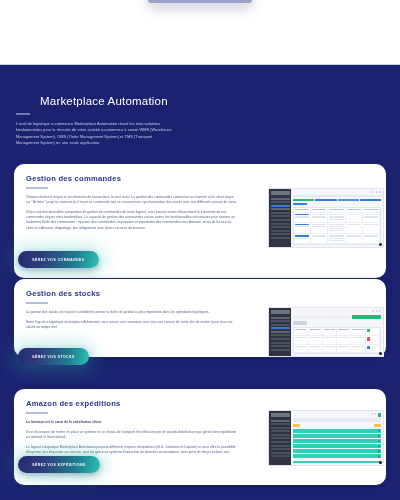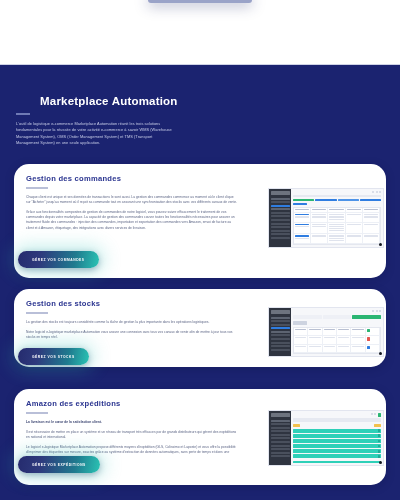--- a/index.html
+++ b/index.html
@@ -24,39 +24,39 @@
   
   .navy {
     position: absolute; top: 64px; left: 0;
     width: 400px; height: 436px;
     background: #1b2370;
   }
   .navy-top-line { position:absolute; top:0; left:0; width:100%; height:1px; background:#cfd3e6; }
 
   .hero { position: absolute; top: 95px; left: 16px; width: 330px; }
   .hero-title {
-    font-size: 11.5px; font-weight: 700; color: #ffffff;
+    font-size: 11.5px; font-weight: 400; color: #ffffff;
     letter-spacing: .2px;
     padding-left: 24px;
   }
   .hero-rule { width: 14px; height: 2px; background: #6f7ab5; margin: 6px 0 6px 0; }
   .hero-text {
     font-size: 3.9px; line-height: 6.3px; color: #c9cee8;
     width: 160px; letter-spacing: .05px;
   }
 
   
   .card {
     position: absolute; left: 14px; width: 372px;
     background: #ffffff;
-    border-radius: 15px;
+    border-radius: 10px;
     box-shadow: 0 2px 10px rgba(10,15,60,.22);
   }
   #card-orders    { top: 164px; height: 114px; }
-  #card-stocks    { top: 289px; height: 78px;  }
+  #card-stocks    { top: 279px; height: 78px;  }
   #card-shipments { top: 389px; height: 96px;  }
 
   .card-inner { padding: 10px 12px 8px 12px; position: relative; height: 100%; }
   .card-title {
     font-size: 7.6px; font-weight: 700; color: #2b3590;
     letter-spacing: .25px;
   }
   .card-rule { width: 22px; height: 1.6px; background: #b9bfd8; margin: 4px 0 6px 0; }
   .card-body { width: 212px; }
   .card-body p {

